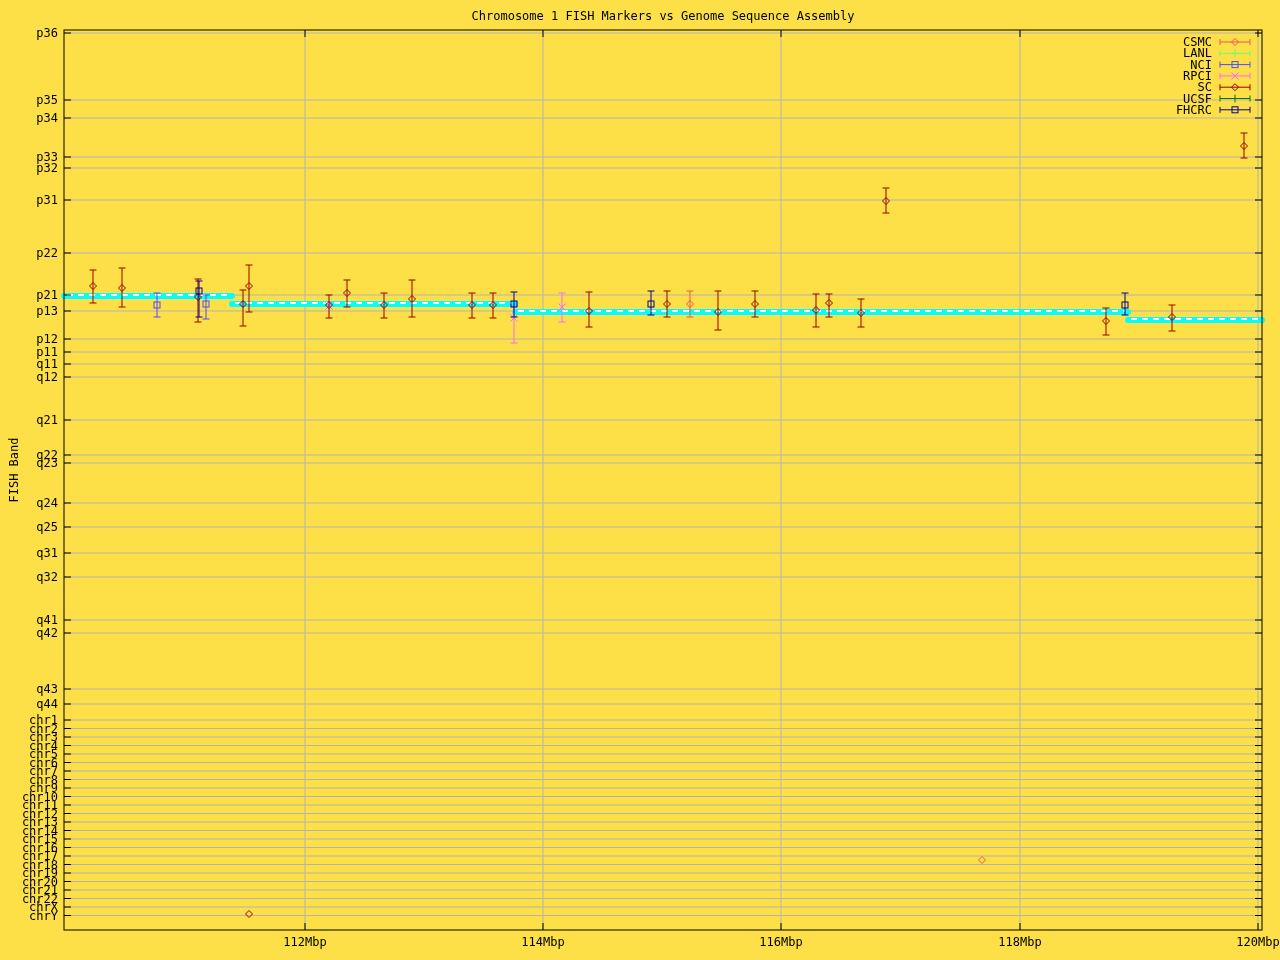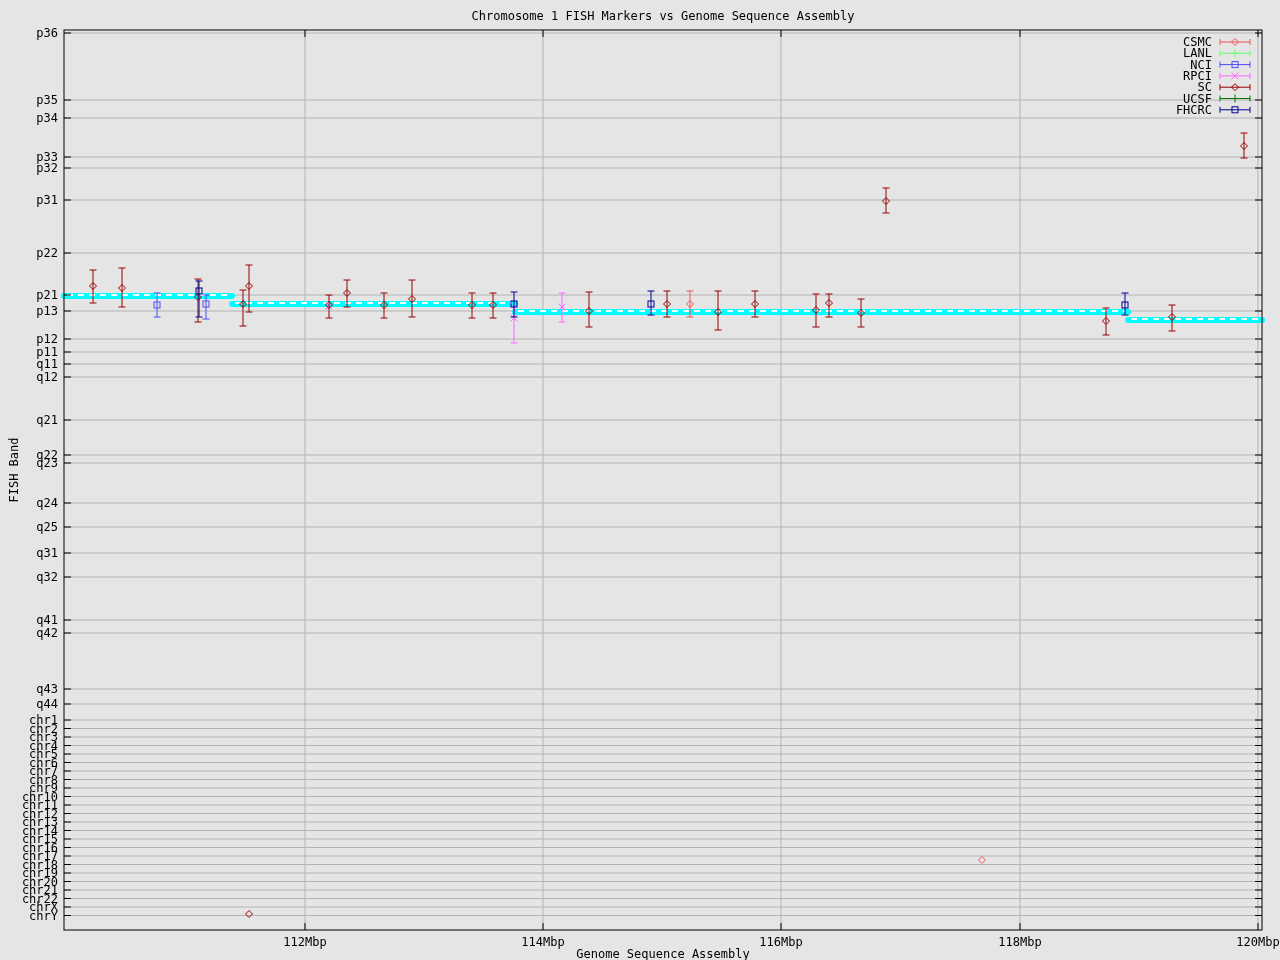--- a/index.html
+++ b/index.html
@@ -1,28 +1,27 @@
 <!DOCTYPE html>
 <html><head>
 <meta charset="utf-8">
 <style>
   html,body{margin:0;padding:0;background:#ffffff;}
-  #screen{position:relative;width:1280px;height:960px;background:#e5e5e5;overflow:hidden;
+  #screen{position:relative;width:1280px;height:960px;background:#fde047;overflow:hidden;
           font-family:"DejaVu Sans Mono","Liberation Mono",monospace;font-size:12px;color:#000;}
   .title{position:absolute;left:64px;top:9px;width:1198px;text-align:center;}
   .xlabel{position:absolute;left:64px;top:947px;width:1198px;text-align:center;}
   .ylabel{position:absolute;left:-46px;top:463px;width:120px;height:14px;text-align:center;transform:rotate(-90deg);}
   svg text{font-family:"DejaVu Sans Mono","Liberation Mono",monospace;font-size:12px;fill:#000;}
 </style>
 </head>
 <body>
 
 <div id="screen">
   <div class="title">Chromosome 1 FISH Markers vs Genome Sequence Assembly</div>
-  <div class="xlabel">Genome Sequence Assembly</div>
   <div class="ylabel">FISH Band</div>
   <svg id="plot-svg" width="1280" height="960" viewBox="0 0 1280 960">
       <line x1="64" y1="33" x2="1262" y2="33" stroke="#b3b3b3" stroke-width="1"></line>
       <line x1="64" y1="100" x2="1262" y2="100" stroke="#b3b3b3" stroke-width="1"></line>
       <line x1="64" y1="118" x2="1262" y2="118" stroke="#b3b3b3" stroke-width="1"></line>
       <line x1="64" y1="157" x2="1262" y2="157" stroke="#b3b3b3" stroke-width="1"></line>
       <line x1="64" y1="168" x2="1262" y2="168" stroke="#b3b3b3" stroke-width="1"></line>
       <line x1="64" y1="200" x2="1262" y2="200" stroke="#b3b3b3" stroke-width="1"></line>
       <line x1="64" y1="253" x2="1262" y2="253" stroke="#b3b3b3" stroke-width="1"></line>
       <line x1="64" y1="295" x2="1262" y2="295" stroke="#b3b3b3" stroke-width="1"></line>

